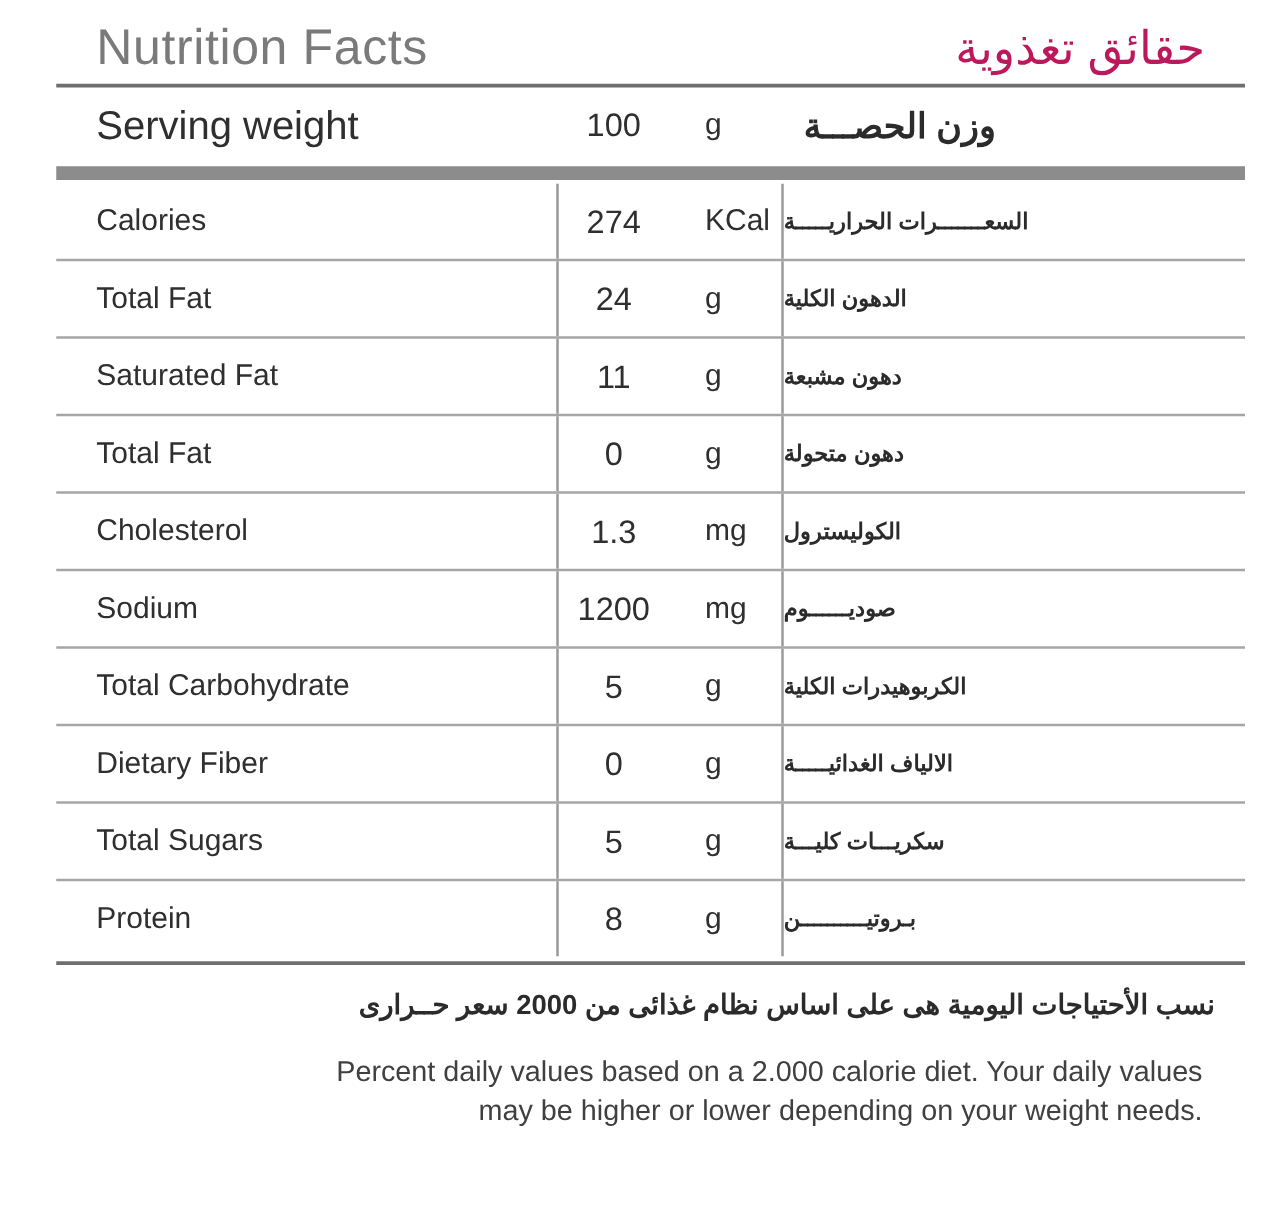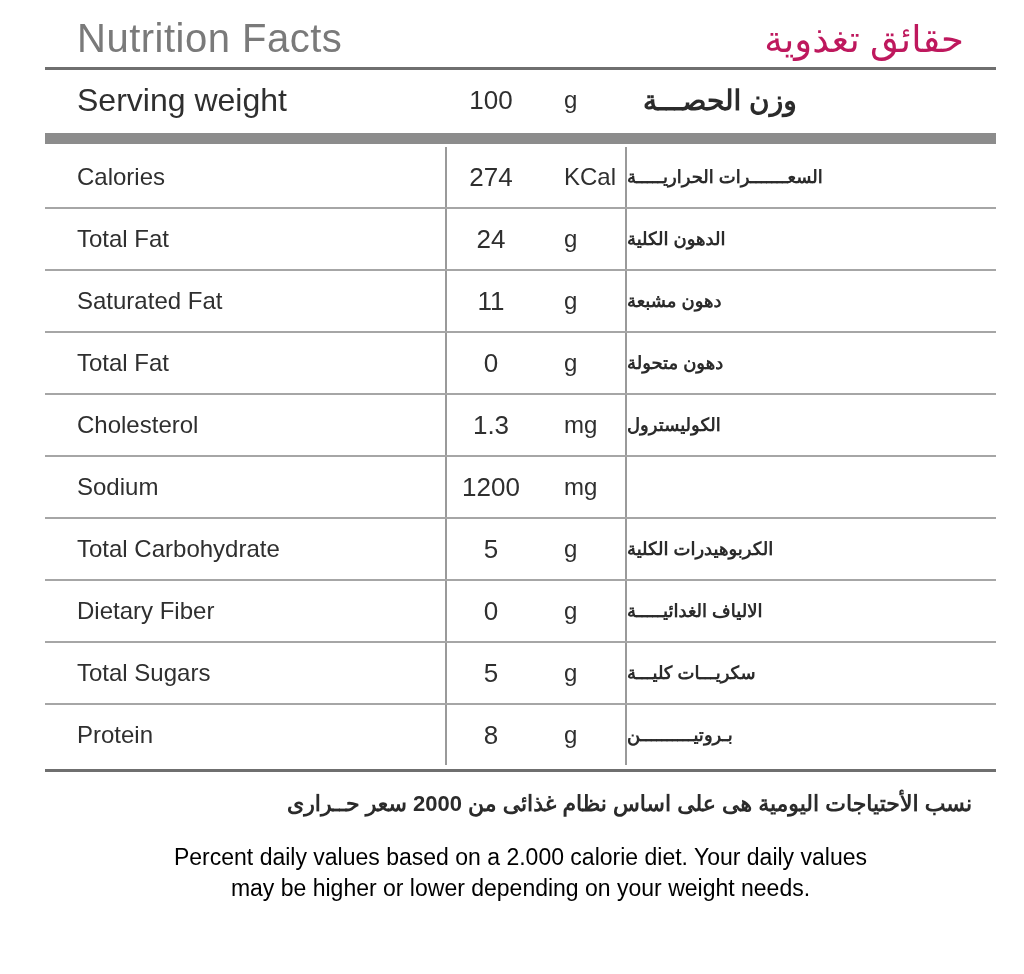--- a/index.html
+++ b/index.html
@@ -136,23 +136,23 @@
   .foot-ar {
     direction: rtl;
     text-align: right;
     font-size: 22px;
     font-weight: bold;
     color: #2b2b2b;
     line-height: 1.45;
     margin-top: 16px;
   }
   .foot-en {
-    text-align: center;
+    text-align: right;
     font-size: 23px;
-    color: #000000;
+    color: #404040;
     line-height: 1.35;
     margin-top: 22px;
     padding: 0 10px;
   }
 </style>
 </head>
 <body>
 
 <div class="label-panel">
   <div class="inner">
@@ -224,20 +224,21 @@
       <div class="cell-ar">الكوليسترول</div>
     </div>
     <div class="sep"></div>
 
     <div class="row">
       <div class="cell-name">Sodium</div>
       <div class="cell-value">
         <span class="num">1200</span>
         <span class="unit">mg</span>
       </div>
+      <div class="cell-ar">صوديــــــوم</div>
     </div>
     <div class="sep"></div>
 
     <div class="row">
       <div class="cell-name">Total Carbohydrate</div>
       <div class="cell-value">
         <span class="num">5</span>
         <span class="unit">g</span>
       </div>
       <div class="cell-ar">الكربوهيدرات الكلية</div>

